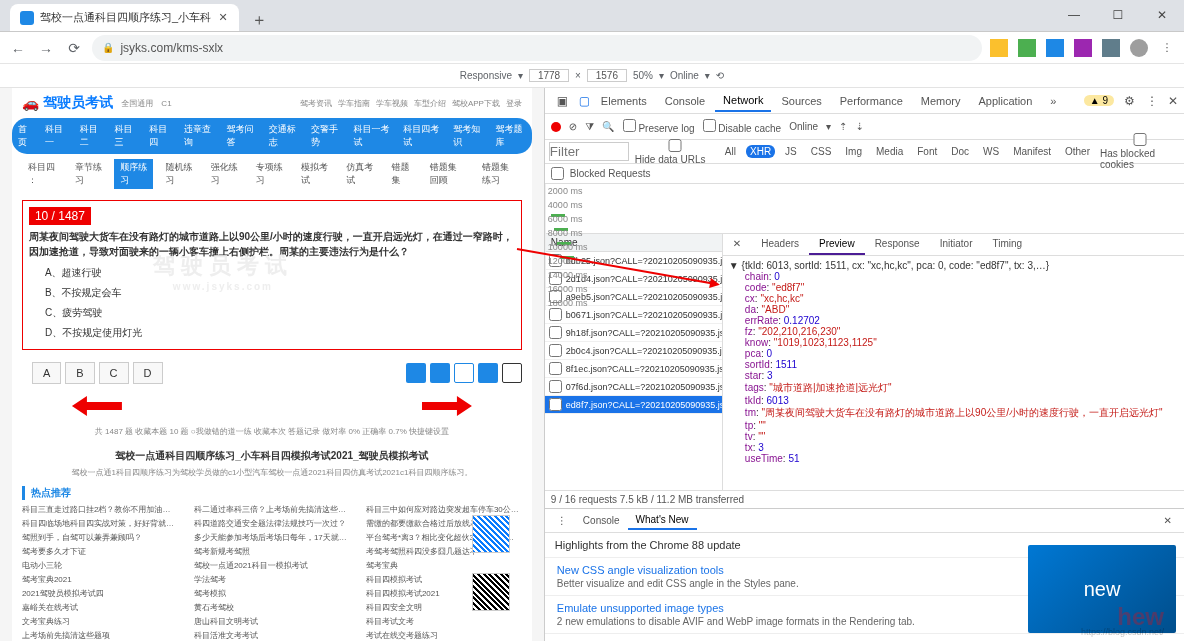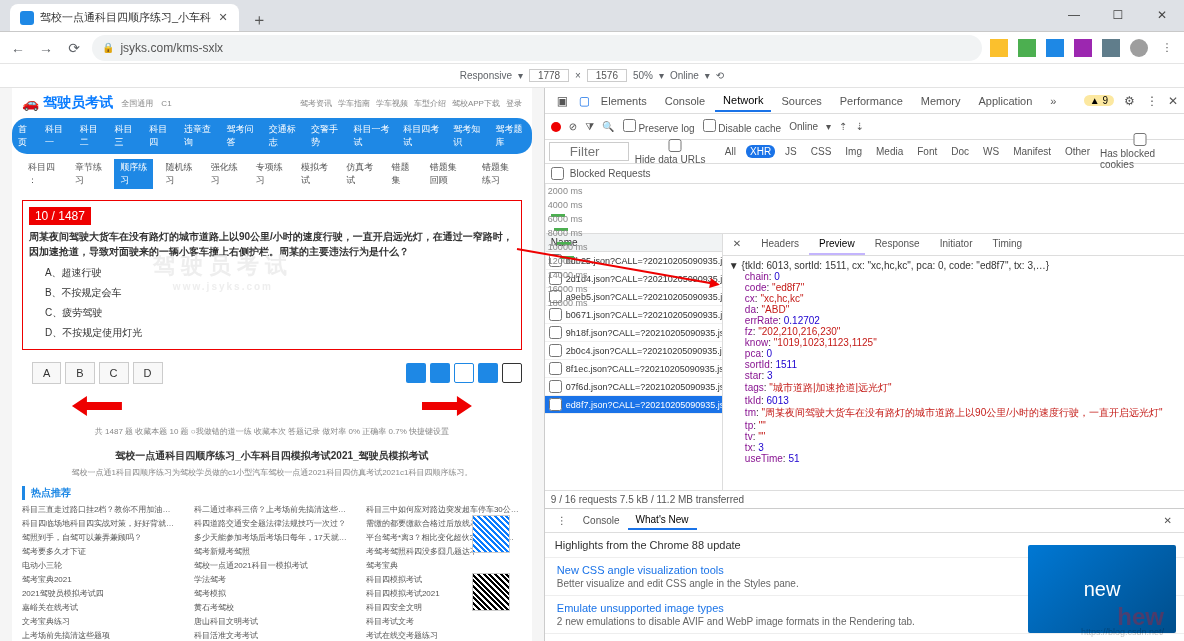--- a/index.html
+++ b/index.html
@@ -54,36 +54,36 @@
 
 .devtools { flex: 1; border-left: 1px solid #ccc; display: flex; flex-direction: column; font-size: 11px; position: relative; }
 .dt-tabs { display: flex; align-items: center; border-bottom: 1px solid #ddd; padding: 0 4px; height: 26px; gap: 2px; }
 .dt-tabs span { padding: 4px 8px; color: #555; }
 .dt-tabs .sel { color: #000; border-bottom: 2px solid #1a73e8; }
 .dt-tabs .ic { width: 20px; text-align: center; font-size: 12px; }
 .dt-tabs .warn { background: #fce8a0; color: #000; padding: 0 6px; border-radius: 8px; margin-left: auto; font-size: 10px; }
 .dt-toolbar { display: flex; align-items: center; border-bottom: 1px solid #ddd; height: 26px; padding: 0 6px; gap: 8px; color: #555; font-size: 10px; }
 .rec { width: 10px; height: 10px; background: #e00; border-radius: 50%; }
 .dt-filter { display: flex; align-items: center; border-bottom: 1px solid #ddd; height: 24px; padding: 0 4px; gap: 6px; color: #555; font-size: 10px; }
-.dt-filter input { border: 1px solid #ccc; padding: 1px 20px; width: 80px; }
+.dt-filter input { border: 1px solid #ccc; padding: 1px 0; width: 80px; }
 .chip { padding: 1px 4px; }
 .chip.sel { background: #1a73e8; color: #fff; border-radius: 6px; }
 .dt-block { display: flex; align-items: center; border-bottom: 1px solid #ddd; height: 20px; padding: 0 6px; color: #555; font-size: 10px; gap: 6px; }
 .timeline { height: 50px; border-bottom: 1px solid #ddd; display: flex; position: relative; font-size: 9px; color: #888; flex-direction: column; }
 .timeline div { flex: 1; border-left: 1px solid #eee; padding: 2px; position: relative; }
 .timeline .bar { position: absolute; top: 30px; width: 14px; height: 3px; background: #4caf50; }
 .net-body { display: flex; flex: 1; overflow: hidden; }
 .reqlist { width: 178px; border-right: 1px solid #ddd; overflow: auto; }
 .reqlist .hdr { background: #f1f3f4; padding: 3px 6px; font-size: 10px; border-bottom: 1px solid #ddd; }
 .reqlist .row { padding: 2px 4px; font-size: 9px; display: flex; align-items: center; gap: 4px; border-bottom: 1px solid #f0f0f0; white-space: nowrap; overflow: hidden; }
 .reqlist .row.sel { background: #1a73e8; color: #fff; }
 .preview-pane { flex: 1; display: flex; flex-direction: column; }
 .pv-tabs { display: flex; border-bottom: 1px solid #ddd; font-size: 10px; }
 .pv-tabs span { padding: 4px 10px; color: #555; }
-.pv-tabs .sel { color: #000; border-bottom: 2px solid #c4b5fd; }
+.pv-tabs .sel { color: #000; border-bottom: 2px solid #4c1d95; }
 .pv-body { flex: 1; padding: 4px 6px; font-family: Consolas, monospace; font-size: 10px; overflow: auto; white-space: nowrap; }
 .pv-body .k { color: #881391; }
 .pv-body .s { color: #c41a16; }
 .pv-body .n { color: #1c00cf; }
 .status { border-top: 1px solid #ddd; padding: 3px 6px; font-size: 10px; color: #555; }
 .drawer { border-top: 1px solid #ccc; }
 .drawer-tabs { display: flex; border-bottom: 1px solid #ddd; font-size: 10px; padding: 2px 4px; align-items: center; }
 .drawer-tabs span { padding: 3px 8px; color: #555; }
 .drawer-tabs .sel { color: #000; border-bottom: 2px solid #1a73e8; }
 .drawer-body { height: 108px; overflow: auto; padding: 0; font-size: 11px; }

